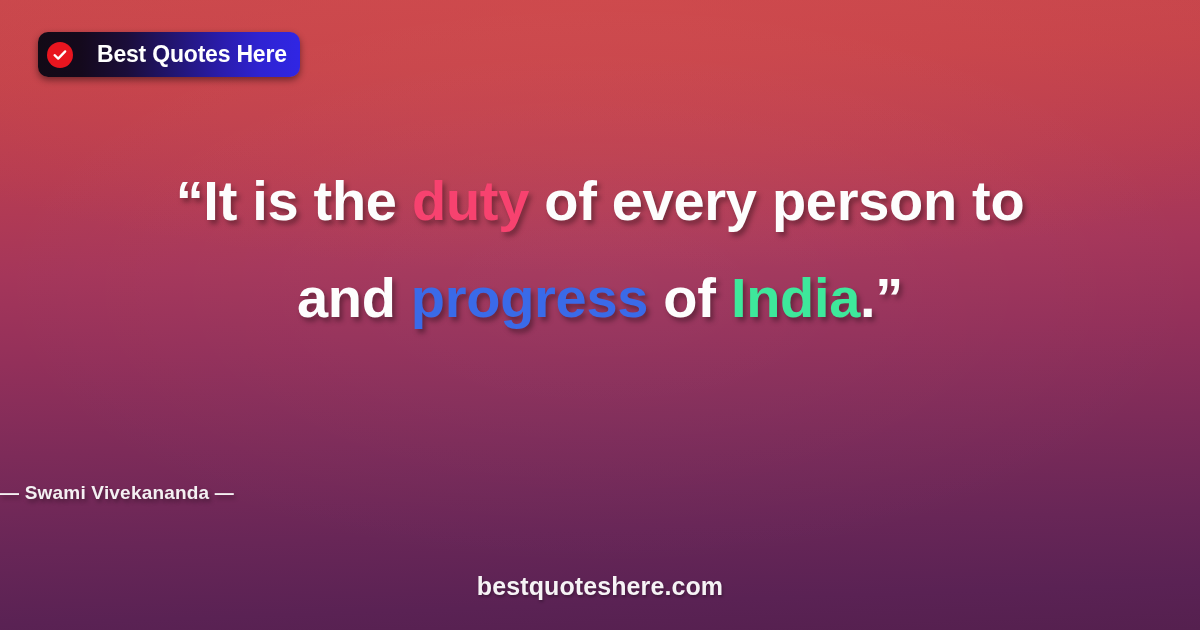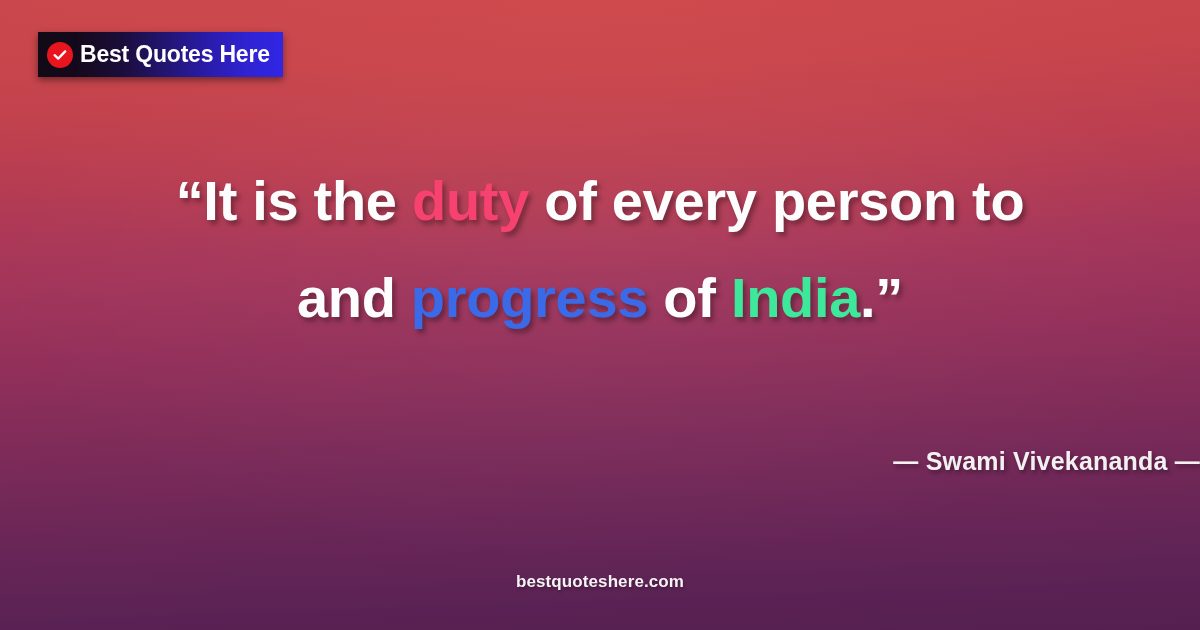--- a/index.html
+++ b/index.html
@@ -40,32 +40,33 @@
   }
 
   
   .badge {
     position: absolute;
     left: 38px;
     top: 32px;
     height: 45px;
     display: flex;
     align-items: center;
-    gap: 7px;
+    gap: 24px;
     padding: 0 13px 0 9px;
     background: linear-gradient(90deg,
         #120a16 0%,
         #14091c 16%,
         #1b0d3a 34%,
         #221572 52%,
         #2a1cac 70%,
         #2f23d2 85%,
         #3026e4 100%);
     box-shadow: 0 3px 7px rgba(0,0,0,0.45);
     z-index: 5;
+    border-radius: 10px;
   }
 
   .badge-check {
     width: 26px;
     height: 26px;
     border-radius: 50%;
     background: #e8151f;
     display: flex;
     align-items: center;
     justify-content: center;
@@ -106,39 +107,39 @@
 
   .w-duty     { color: #f7426f; text-align: right; }
   .w-progress { color: #3a6ae8; }
   .w-india    { color: #3ee89b; }
 
   
   .author {
     position: absolute;
     left: 0;
     right: 0;
-    top: 447px;
-    text-align: right;
+    top: 482px;
+    text-align: left;
     color: #f4f0f2;
-    font-size: 25px;
+    font-size: 19px;
     font-weight: bold;
     letter-spacing: 0.2px;
     text-shadow: 2px 3px 4px rgba(0,0,0,0.35);
     z-index: 4;
   }
 
   
   .site {
     position: absolute;
     left: 0;
     right: 0;
     top: 572px;
     text-align: center;
     color: #f6f3f5;
-    font-size: 17px;
+    font-size: 25px;
     font-weight: bold;
     letter-spacing: 0.1px;
     text-shadow: 1px 2px 3px rgba(0,0,0,0.3);
     z-index: 4;
   }
 </style>
 </head>
 <body>
 
 <div id="poster">

